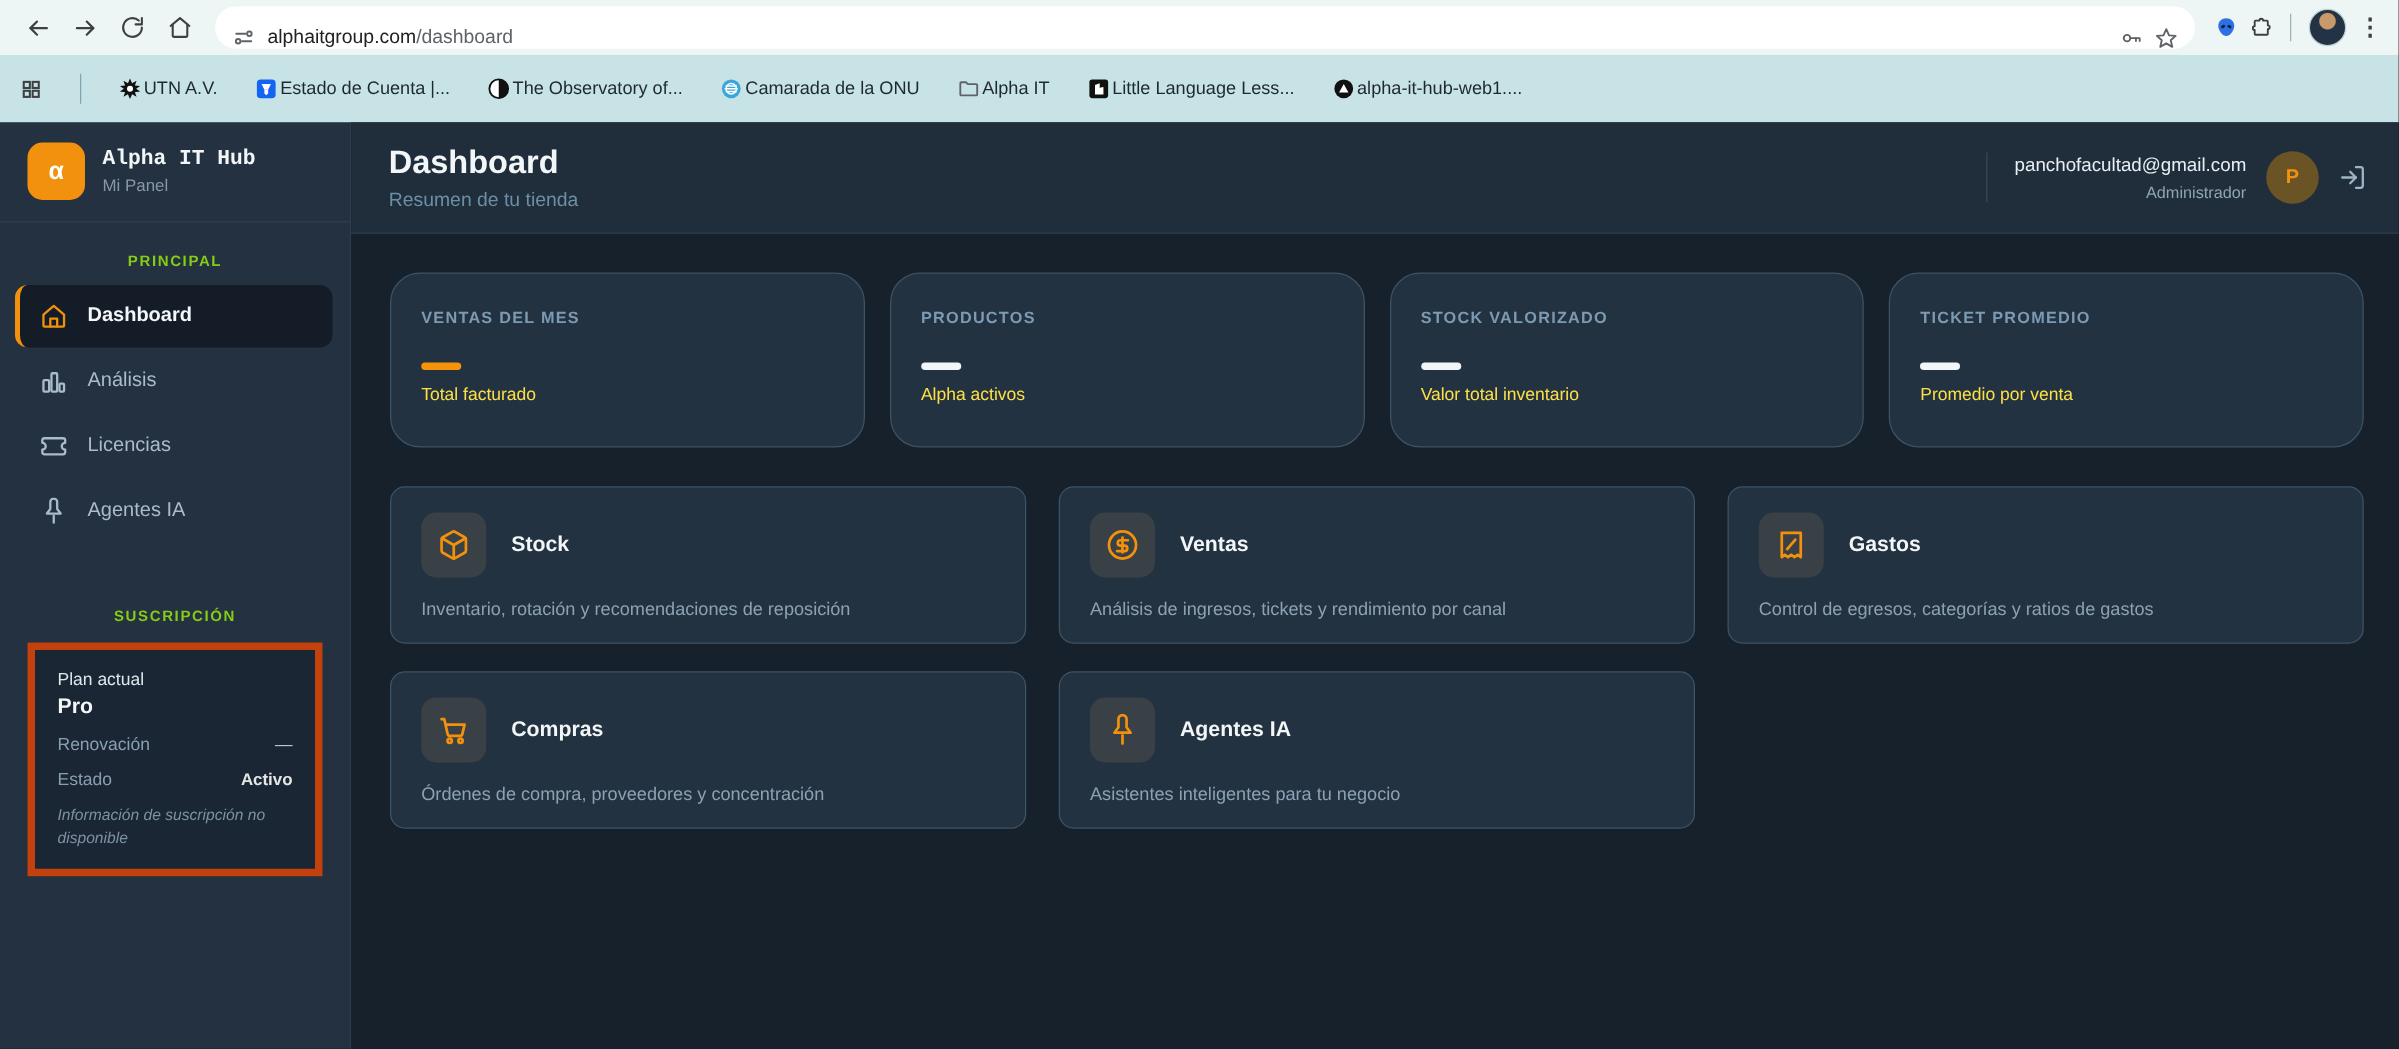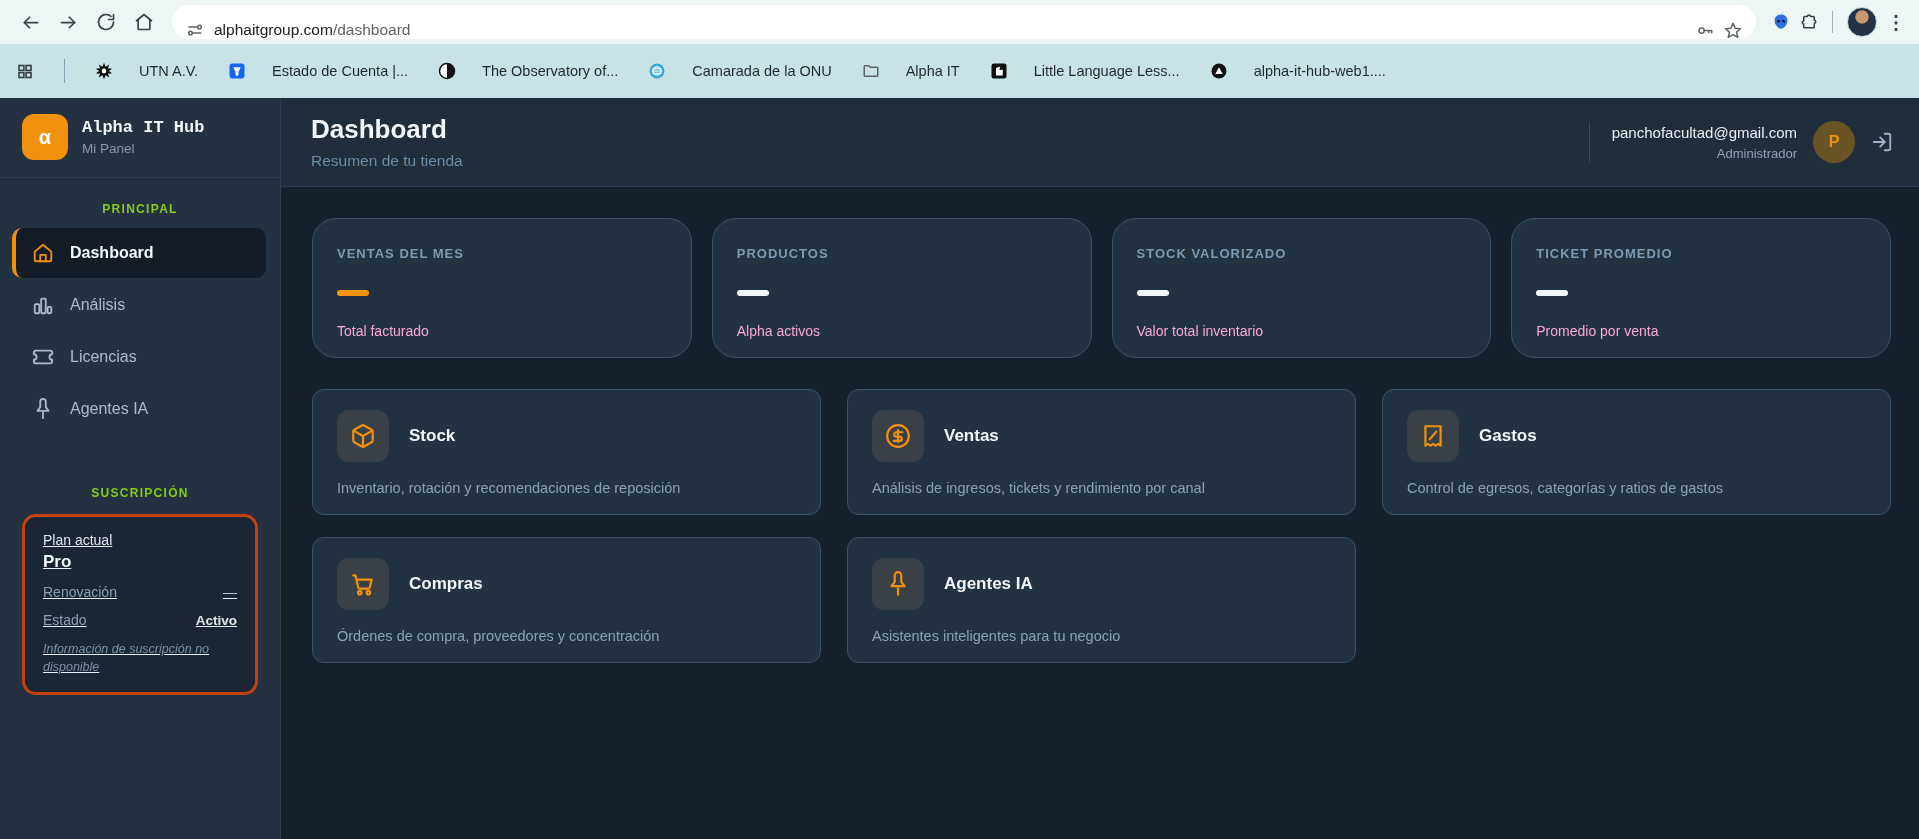--- a/index.html
+++ b/index.html
@@ -29,21 +29,21 @@
   .avatar-photo {
     width:30px; height:30px; border-radius:50%;
     background:radial-gradient(circle at 50% 32%, #C89A6B 0 26%, #233244 30% 100%);
     border:1px solid #b9d2d2;
   }
 
   .bookmarks {
     height:54px; background:#C7E3E5; display:flex; align-items:center;
     padding:0 16px; gap:30px; font-size:14.5px; color:#1E292E;
   }
-  .bm { display:flex; align-items:center; gap:26px; white-space:nowrap;text-align:center; }
+  .bm { display:flex; align-items:center; gap:2px; white-space:nowrap;text-align:center; }
   .bm-sep { width:1px; height:24px; background:#7FA5B3; }
   .fav { width:18px; height:18px; display:flex; align-items:center; justify-content:center; flex:0 0 auto; }
 
   
   .app { display:flex; height:741px; }
 
   .sidebar {
     width:281px; flex:0 0 281px; background:#243140; border-right:1px solid #2B3D4E;
     display:flex; flex-direction:column;
   }
@@ -67,22 +67,22 @@
   }
   .nav-item .nicon { width:22px; height:22px; color:#A9BCCB; }
   .nav-item.active {
     margin-left:12px; padding-left:16px; background:#141D27;
     border-left:4px solid #F2910D; border-radius:10px;
     color:#F4F7F9; font-weight:bold;
   }
   .nav-item.active .nicon { color:#F2910D; }
 
   .subcard {
-    margin:2px 22px 0; background:#1A2634; border:3px solid #c2410c;
-    border-radius:14px; padding:15px 18px 16px;text-decoration:underline;
+    margin:2px 22px 0; background:#1A2634; border:6px solid #c2410c;
+    border-radius:0; padding:15px 18px 16px;
   }
   .sub-plan-label { font-size:14px; color:#DFE7EC; }
   .sub-plan-name { font-size:17px; font-weight:bold; color:#F4F7F9; margin-top:4px; }
   .sub-row { display:flex; justify-content:space-between; align-items:center; margin-top:12px; font-size:14px; }
   .sub-key { color:#8AA0B0; }
   .sub-dash { color:#B9C6D0; }
   .sub-active { color:#e5e5e5; font-weight:bold; font-size:13.5px; }
   .sub-note { margin-top:12px; font-size:12.5px; font-style:italic; color:#7C92A3; line-height:1.45; }
 
   .main { flex:1; display:flex; flex-direction:column; background:#16212C; min-width:0; }
@@ -107,21 +107,21 @@
 
   .content { padding:31px 28px 0 31px; }
 
   .stats { display:grid; grid-template-columns:repeat(4, 1fr); gap:20px; }
   .stat-card {
     height:140px; background:#233241; border:1px solid #3D5366; border-radius:24px;
     padding:27px 24px 0;
   }
   .stat-label { font-size:13px; color:#7D9AB3; letter-spacing:1px; font-weight:bold; }
   .stat-dash { width:32px; height:6px; border-radius:3px; margin-top:29px; background:#F2F6F8; }
-  .stat-caption { font-size:14px; color:#f9a8d4; margin-top:27px; }
+  .stat-caption { font-size:14px; color:#fde047; margin-top:11px; }
 
   .modules {
     margin-top:31px; display:grid; grid-template-columns:repeat(3, 1fr);
     column-gap:26px; row-gap:22px;
   }
   .module-card {
     height:126px; background:#233241; border:1px solid #3D5366; border-radius:12px;
     padding:20px 24px 18px; display:flex; flex-direction:column; cursor:pointer;
   }
   .module-head { display:flex; align-items:center; gap:20px; }

